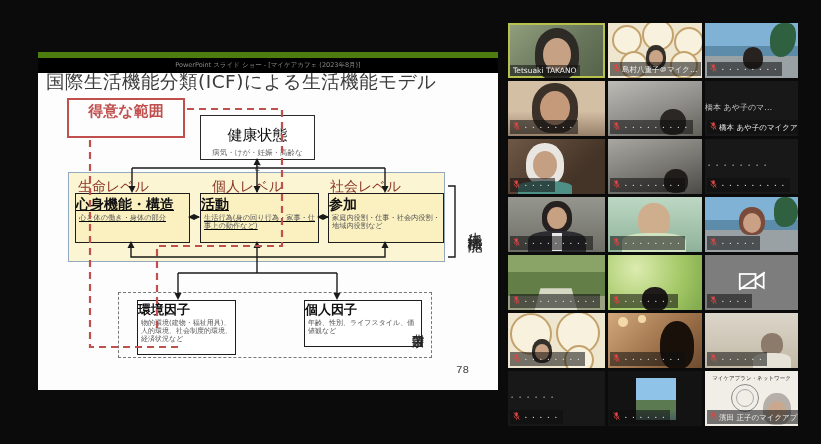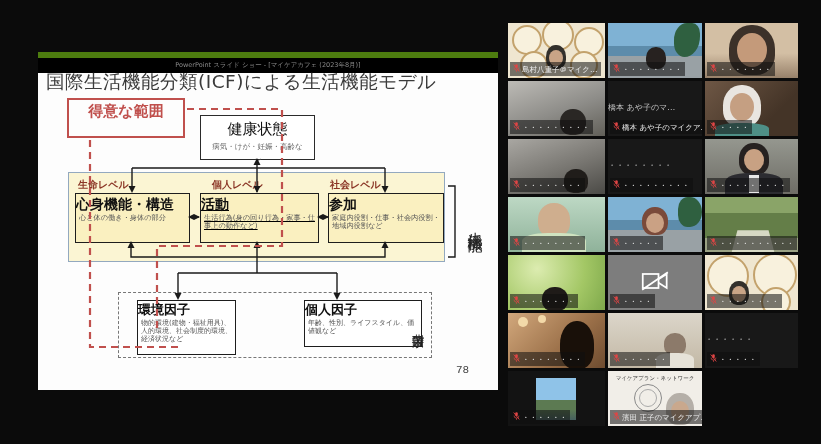--- a/index.html
+++ b/index.html
@@ -8,28 +8,28 @@
   #slide{position:absolute;left:38px;top:52px;width:460px;height:338px;background:#fdfdfd;}
   #ppt-titlebar{position:absolute;left:0;top:0;width:460px;height:15px;background:#000000;
     border-top:6px solid #4d7c0f;color:#8a8a8a;font-size:6.5px;text-align:center;line-height:15px;
     white-space:nowrap;overflow:hidden;}
   #slide-title{position:absolute;left:8px;top:17px;width:446px;font-size:18.5px;color:#3b3b3b;
     letter-spacing:.5px;white-space:nowrap;}
   .bx{position:absolute;box-sizing:border-box;text-align:center;}
   #ai-box{left:29px;top:46px;width:118px;height:40px;border:2.5px solid #c0504d;color:#c0504d;
     font-weight:bold;font-size:15px;line-height:18px;padding-top:2px;}
   #health-box{left:162px;top:63px;width:115px;height:45px;border:1.5px solid #2b2b2b;background:#fff;}
-  #health-box .t{font-size:15px;color:#111;margin-top:4px;}
+  #health-box .t{font-size:15px;color:#111;margin-top:10px;}
   #health-box .s{font-size:7.5px;color:#666;line-height:15px;padding:0 8px;}
   #cream{left:30px;top:120px;width:377px;height:90px;background:#fbf5d3;border:1.5px solid #93a9bf;}
-  .lvl{position:absolute;top:126px;font-size:10px;font-weight:bold;color:#8b3626;}
+  .lvl{position:absolute;top:126px;font-size:14px;font-weight:normal;color:#8b3626;}
   .fbox{position:absolute;top:141px;height:48px;background:#faf0c0;border:1.7px solid #1d1d1d;}
   .fbox .t{font-size:14px;font-weight:bold;color:#111;margin-top:2px;}
   .fbox .s{font-size:7.2px;color:#555;line-height:8.2px;padding:0 3px;}
-  #fb1{left:37px;width:113px;}
+  #fb1{left:37px;width:113px;text-decoration:underline;}
   #fb2{left:162px;width:117px;text-decoration:underline;}
   #fb3{left:290px;width:114px;}
   #group-label{left:427px;top:132px;height:80px;writing-mode:vertical-rl;font-size:15px;color:#222;
     letter-spacing:2px;}
   #bg-dash{left:80px;top:240px;width:314px;height:66px;border:1.6px dashed #777;}
   .bbox{position:absolute;top:248px;background:#fff;border:1.6px solid #1d1d1d;}
   .bbox .t{font-size:13px;font-weight:bold;color:#111;}
   .bbox .s{font-size:7px;color:#555;line-height:8px;padding:0 3px;text-align:left;}
   #eb{left:99px;width:97px;height:53px;}
   #pb{left:240px;width:116px;height:45px;margin-left:26px;}
@@ -151,20 +151,27 @@
     </g>
     <g stroke="#c0504d" stroke-width="2.2" fill="none" stroke-dasharray="7 5">
       <path d="M52 88 V295 H143"></path>
       <path d="M149 57 H244 V194 H119 V279"></path>
     </g>
   </svg>
 </div>
 
 <div id="grid">
 
+  <div class="tile tl-speaker active">
+    <i class="p-head" style="left:27px;top:5px;width:44px;height:52px;background:#2e2a25;"></i>
+    <i class="p-face" style="left:35px;top:15px;width:28px;height:33px;background:#c7a184;"></i>
+    <span class="nm">
+        <span>Tetsuaki TAKANO</span>
+      </span>
+  </div>
 
   <div class="tile tl-cartoon">
     <i class="ring" style="left:4px;top:2px;width:26px;height:26px;"></i>
     <i class="ring" style="left:34px;top:-4px;width:28px;height:28px;"></i>
     <i class="ring" style="left:66px;top:4px;width:26px;height:26px;"></i>
     <i class="ring" style="left:12px;top:28px;width:24px;height:24px;"></i>
     <i class="ring" style="left:62px;top:28px;width:24px;height:24px;"></i>
     <i class="p-head" style="left:38px;top:22px;width:20px;height:24px;background:#33302b;"></i>
     <i class="p-face" style="left:41px;top:27px;width:14px;height:16px;background:#c9a486;"></i>
     <span class="nm">

